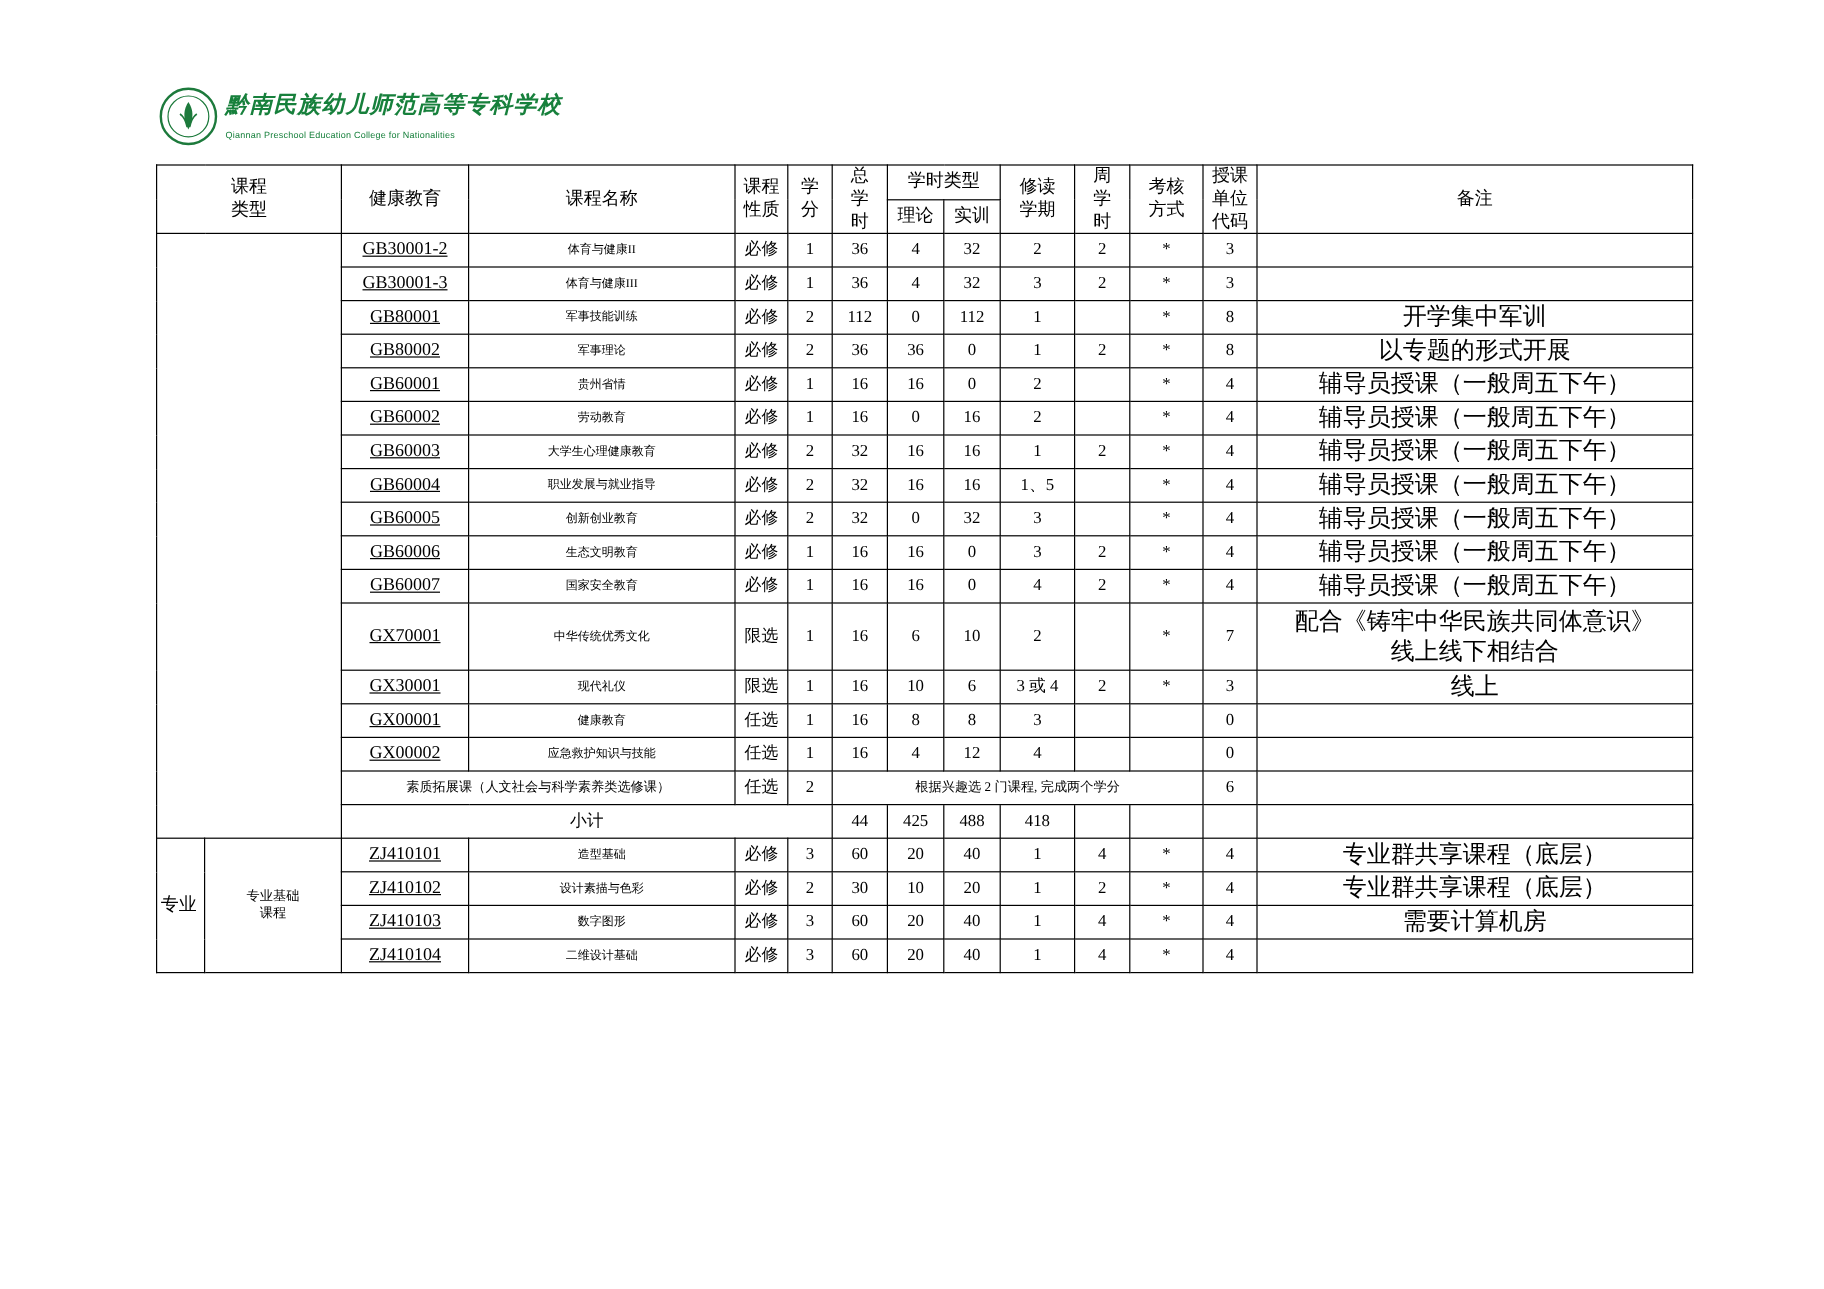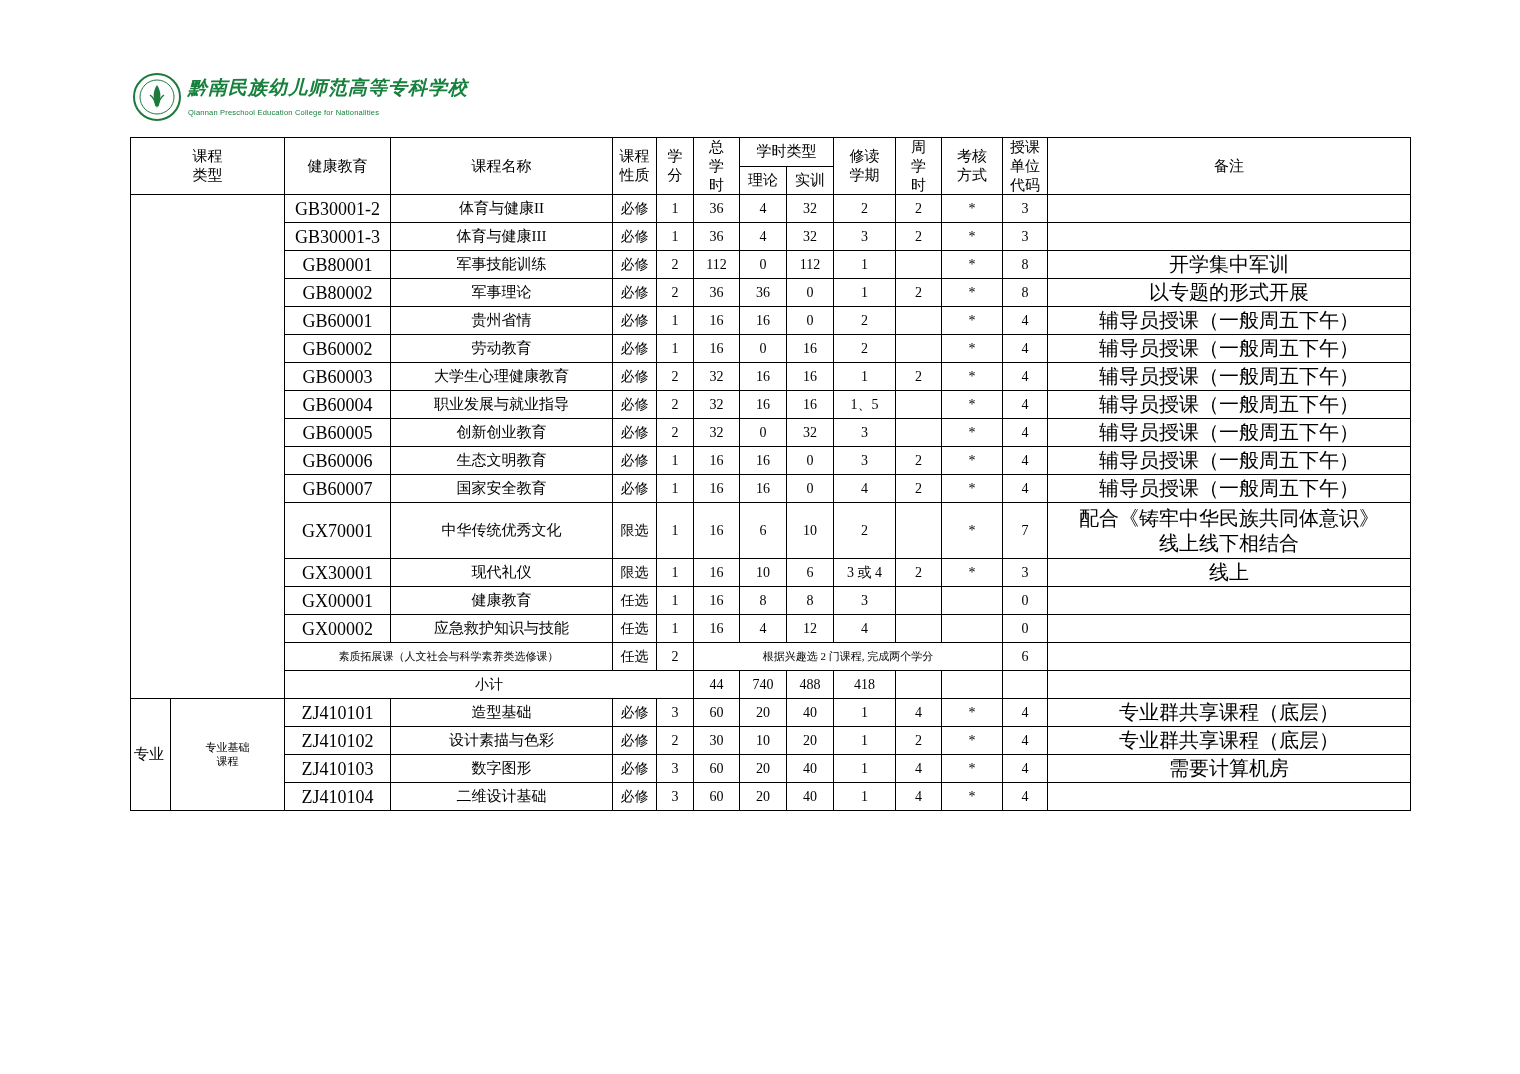--- a/index.html
+++ b/index.html
@@ -89,22 +89,22 @@
     height: 27px;
     overflow: hidden;
     white-space: nowrap;
   }
   .hdr td {
     font-size: 15px;
     line-height: 1.15;
   }
   .hdr .tall { height: 56px; }
   td.left { text-align: left; padding-left: 5px; }
-  td.name { text-align: left; padding-left: 6px; font-size: 15px; }
-  td.code { font-size: 18px; }
+  td.name { text-align: left; padding-left: 6px; font-size: 10px; }
+  td.code { font-size: 15px; text-decoration: underline; }
   td.note { text-align: left; padding-left: 5px; font-size: 20px; }
   td.vert {
     font-size: 15px;
     line-height: 1.18;
     padding: 2px;
     white-space: normal;
     word-break: break-all;
   }
   .subtotal td { font-weight: bold; }
   .c15 { font-size: 11px; }
@@ -416,21 +416,21 @@
         <td>任选</td>
         <td>2</td>
         <td colspan="6" class="c15">根据兴趣选 2 门课程, 完成两个学分</td>
         <td>6</td>
         <td class="note"></td>
       </tr>
 
       <tr class="subtotal">
         <td colspan="4">小计</td>
         <td>44</td>
-        <td>740</td>
+        <td>425</td>
         <td>488</td>
         <td>418</td>
         <td></td>
         <td></td>
         <td></td>
         <td></td>
         <td></td>
       </tr>
 
       <tr>

